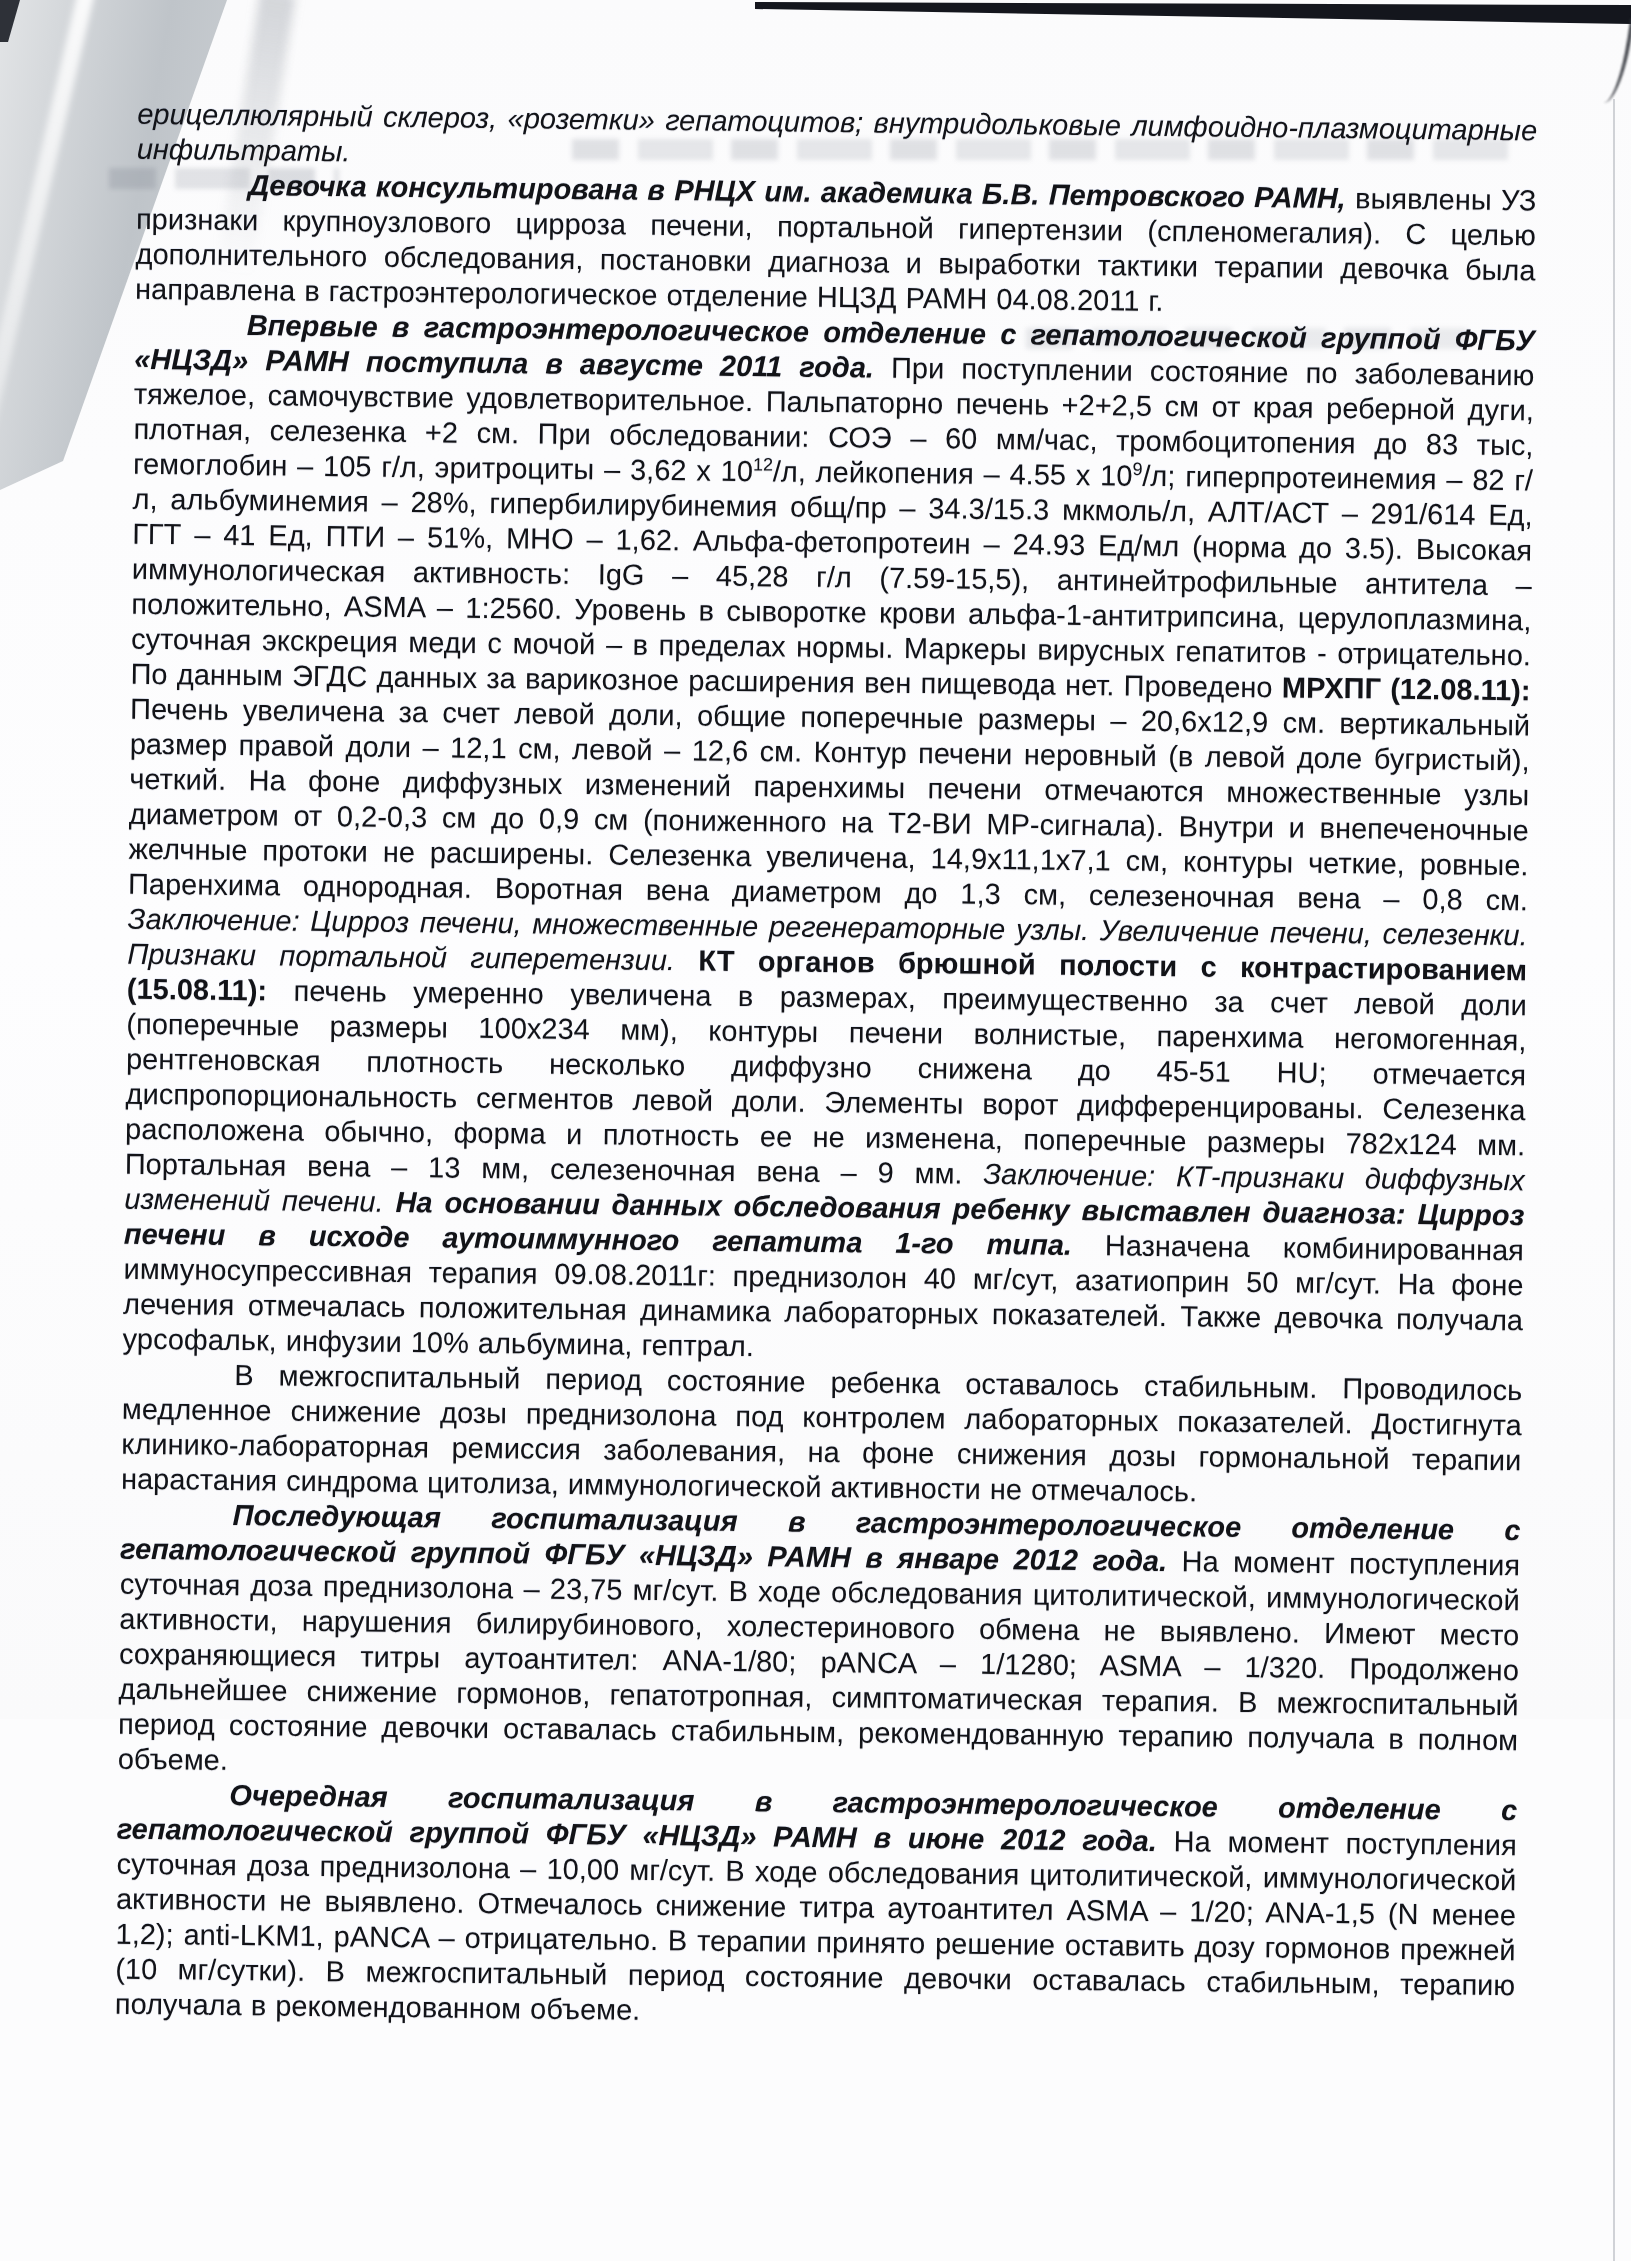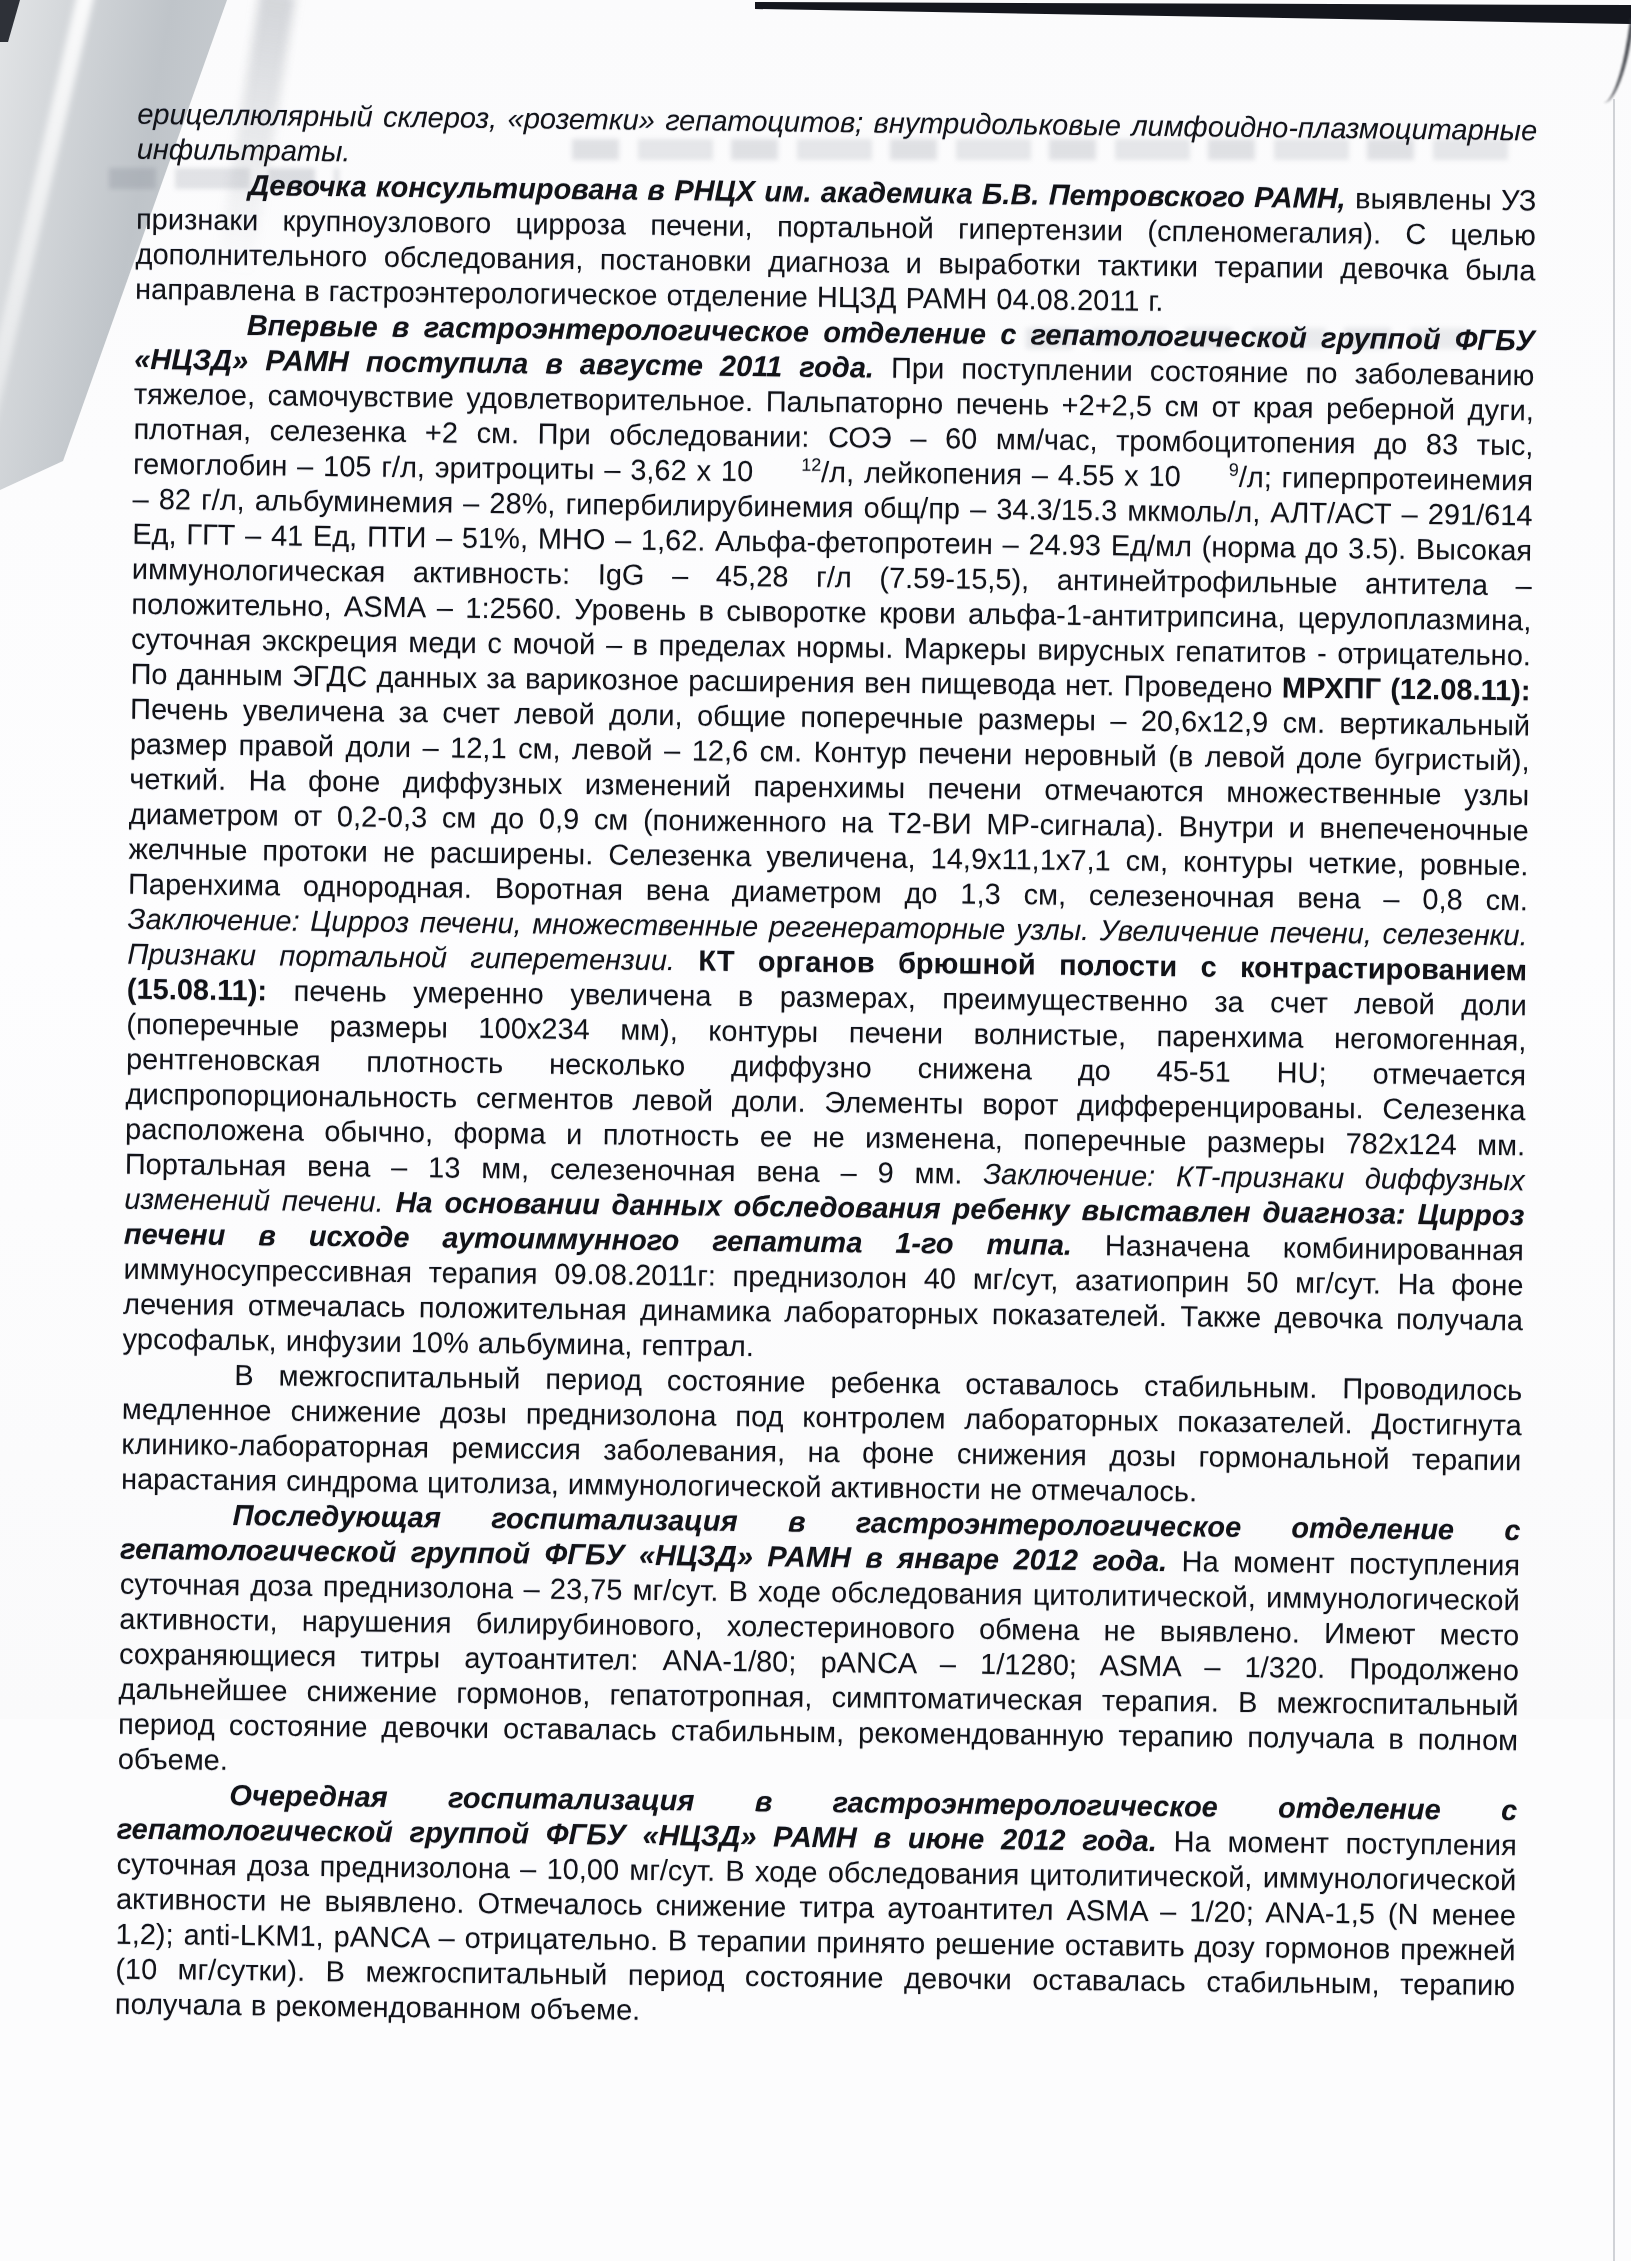--- a/index.html
+++ b/index.html
@@ -27,21 +27,21 @@
     text-align: justify;
     word-spacing: 1px;
     text-shadow: 0 -0.7px 0 rgba(70,110,200,.13), 0 1px 0 rgba(25,25,70,.10);
   }
   .para { margin: 0; text-indent: 112px; }
   .para.no-indent { text-indent: 0; }
   .run.n  { font-style: normal; font-weight: 400; }
   .run.b  { font-weight: 700; }
   .run.i  { font-style: italic; }
   .run.bi { font-weight: 700; font-style: italic; }
-  sup.run { font-size: 0.62em; line-height: 0; margin-left: 48px; }
+  sup.run { font-size: 0.62em; line-height: 0; }
 
   
   .artifact { position: absolute; pointer-events: none; }
 
   .corner-wedge {
     left: 0; top: 0; width: 342px; height: 500px;
     background: linear-gradient(100deg, #e2e4e6 0%, #bfc4c9 40%, #cdd1d5 72%, #f2f3f4 100%);
     clip-path: polygon(0 0, 227px 0, 63px 461px, 0 490px);
     filter: blur(0.7px);
   }

